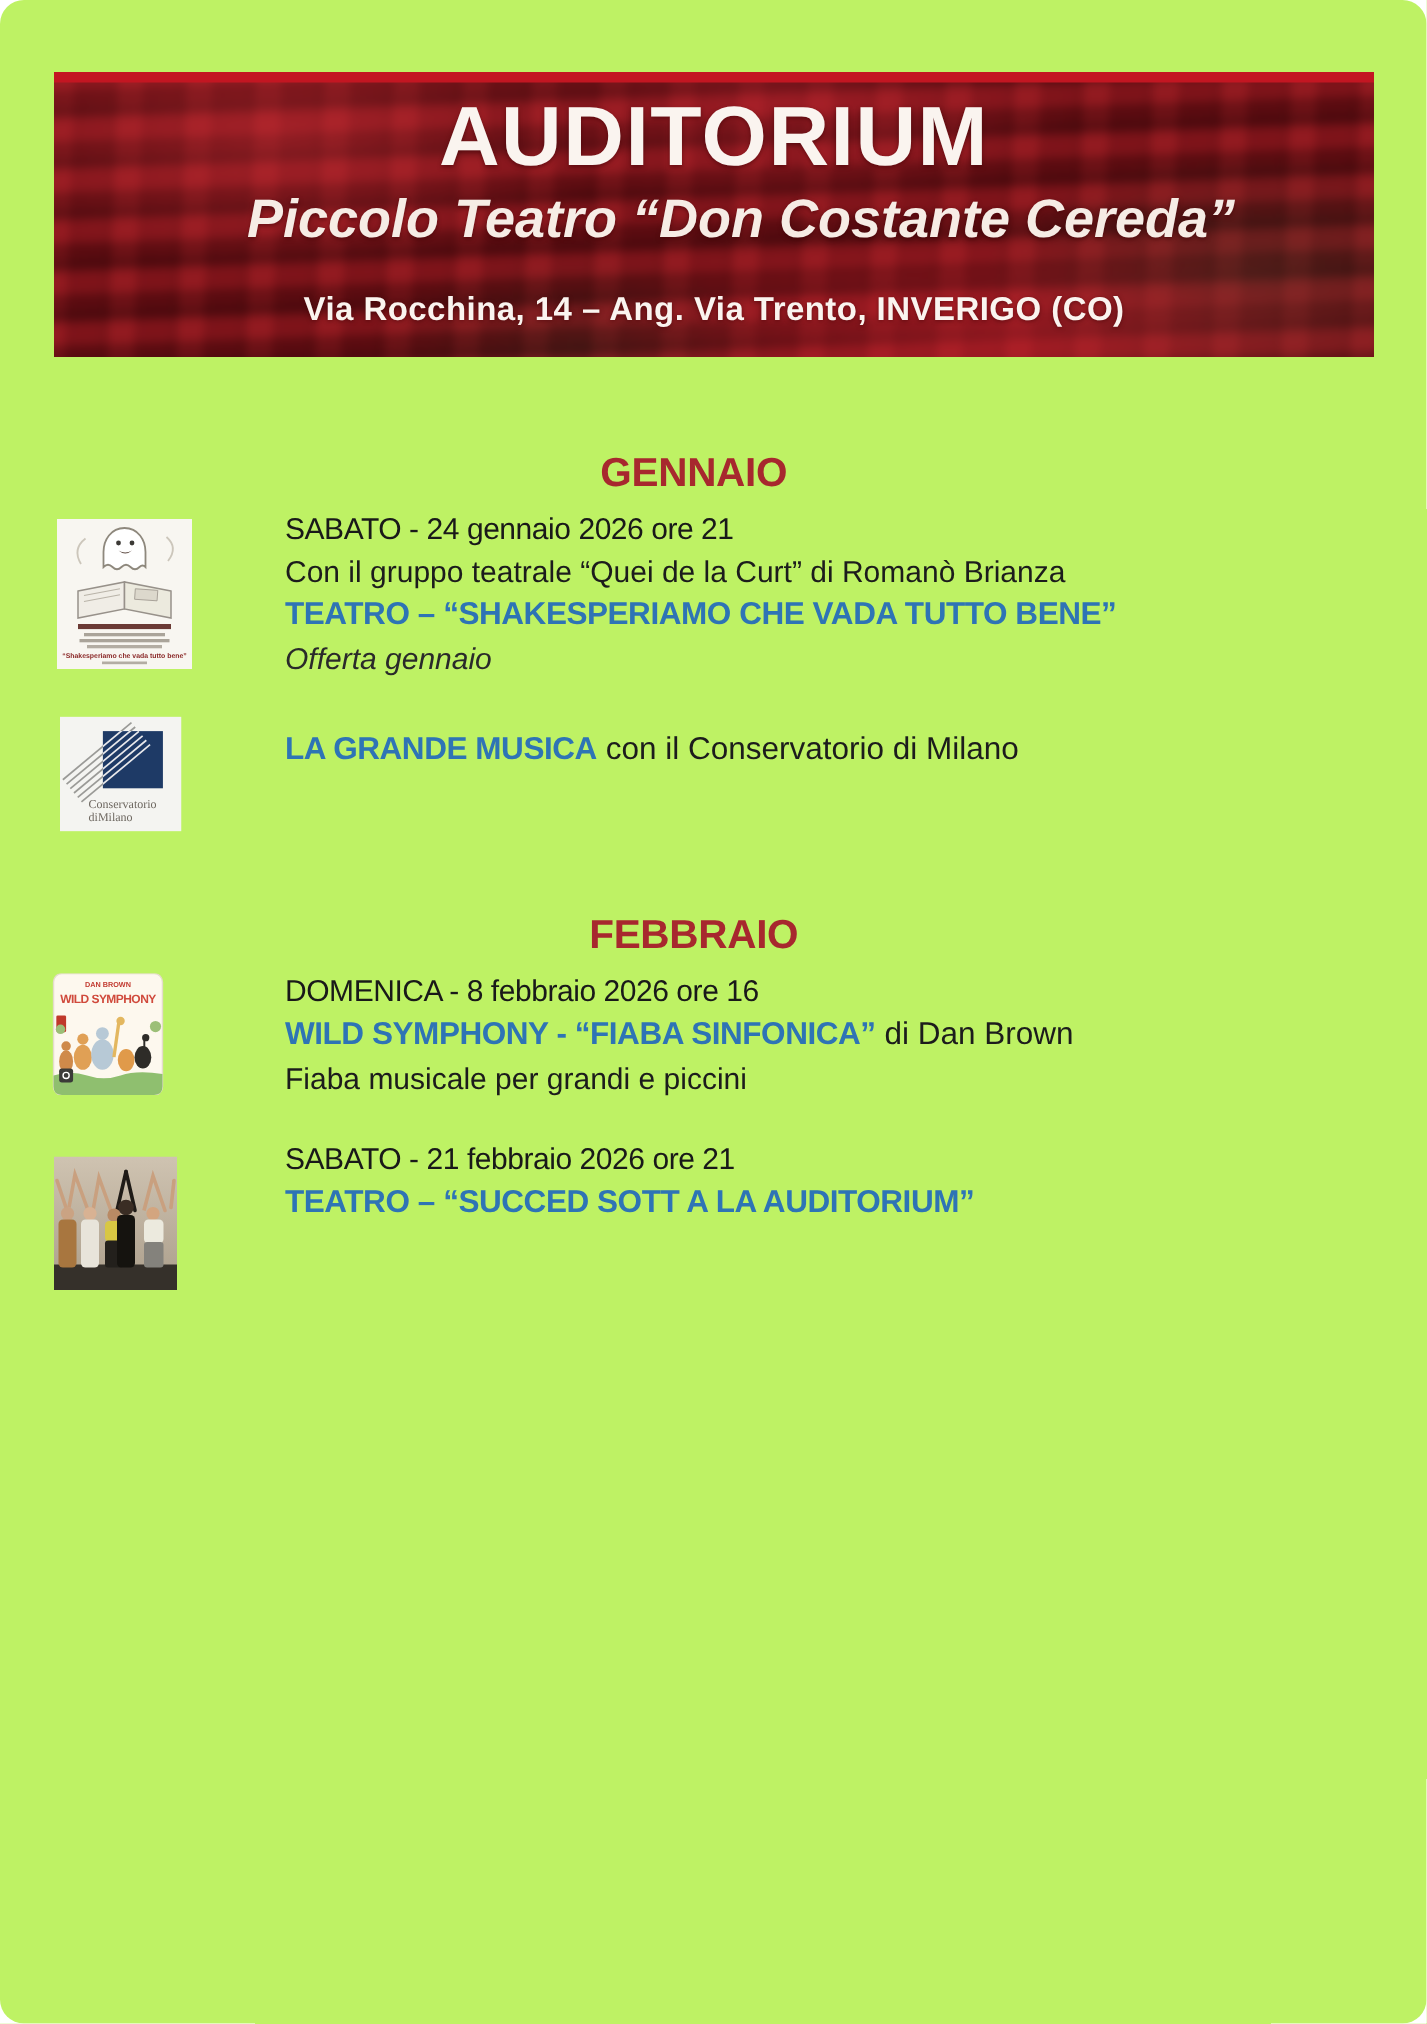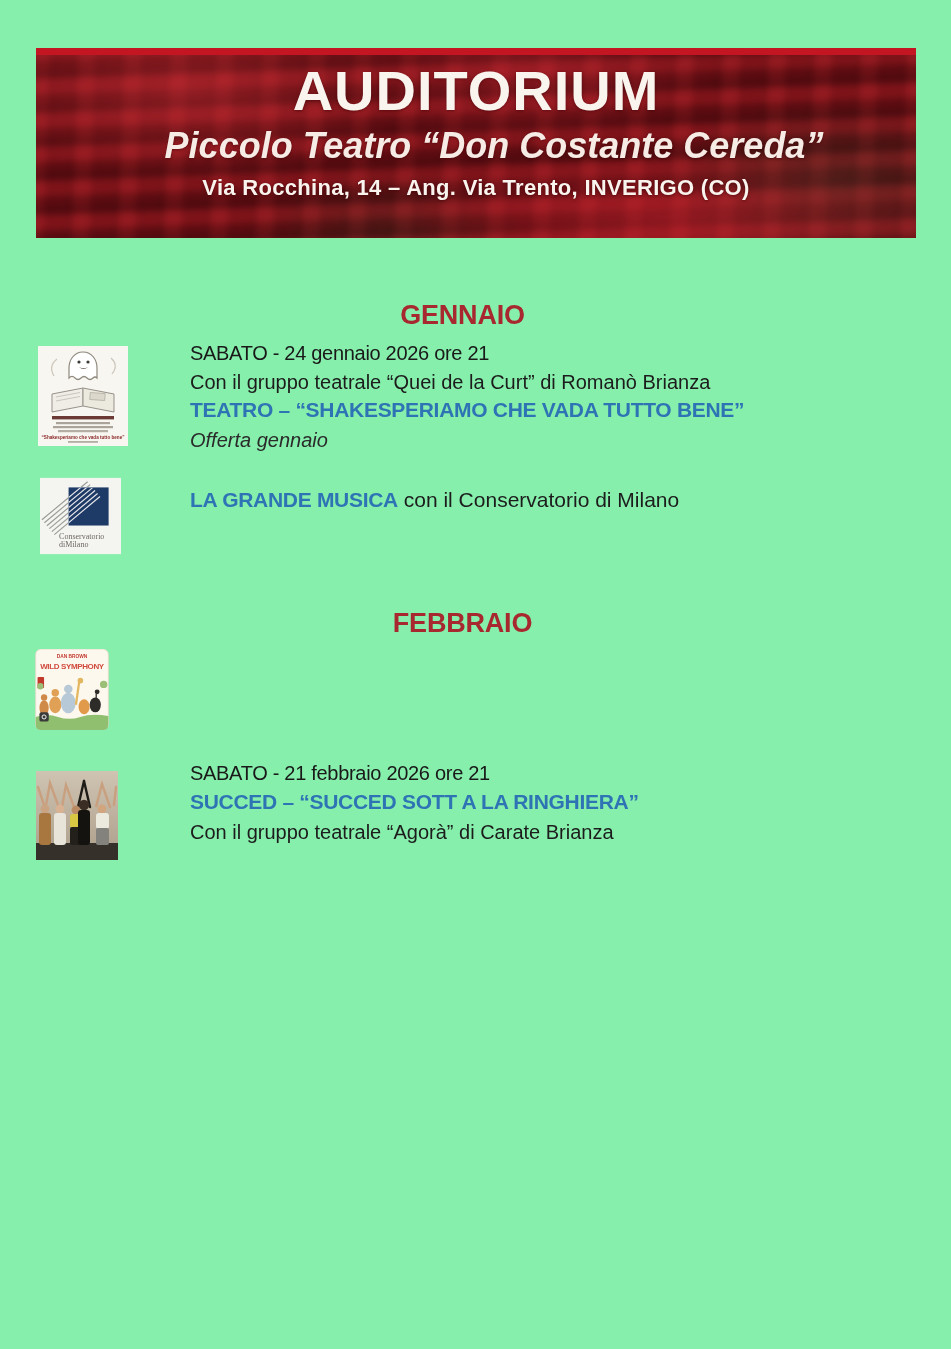--- a/index.html
+++ b/index.html
@@ -1,35 +1,35 @@
 <!DOCTYPE html>
 <html><head>
 <meta charset="utf-8">
 <style>
   html,body{margin:0;padding:0;background:#ffffff;}
-  .page{position:relative;width:951px;height:1349px;background:#86efac;overflow:hidden;
-        font-family:"Liberation Sans","DejaVu Sans",sans-serif;color:#161616;}
+  .page{position:relative;width:951px;height:1349px;background:#bef264;overflow:hidden;
+        font-family:"Liberation Sans","DejaVu Sans",sans-serif;color:#161616;border-radius:16px;}
 
   
   .banner{position:absolute;left:36px;top:48px;width:880px;height:190px;overflow:hidden;background:#7c1016;}
   .banner-bg{position:absolute;inset:-10px;filter:blur(3px);background-color:#7c1016;
     background-image:
       radial-gradient(ellipse 320px 130px at 18% 25%, rgba(216,52,60,.42), transparent 70%),
       radial-gradient(ellipse 280px 110px at 55% 15%, rgba(205,42,54,.36), transparent 70%),
       radial-gradient(ellipse 420px 90px at 72% 86%, rgba(214,38,50,.48), transparent 70%),
       radial-gradient(ellipse 260px 120px at 90% 70%, rgba(28,68,40,.30), transparent 70%),
       radial-gradient(ellipse 200px 90px at 40% 92%, rgba(24,58,34,.22), transparent 70%),
       repeating-linear-gradient(178deg, rgba(0,0,0,.32) 0 4px, rgba(255,66,76,.10) 10px 20px, rgba(0,0,0,.20) 26px 34px),
       repeating-linear-gradient(92deg, rgba(0,0,0,.13) 0 7px, rgba(255,84,84,.08) 7px 24px, rgba(0,0,0,.10) 24px 46px);}
   .banner-topstrip{position:absolute;top:0;left:0;right:0;height:7px;background:#c31622;z-index:3;}
   .banner-content{position:relative;z-index:2;text-align:center;color:#faf4ef;
                   text-shadow:0 1px 3px rgba(60,0,5,.55);}
   .banner-title{margin-top:14px;font-size:56px;line-height:1.05;font-weight:700;letter-spacing:1px;}
   .banner-subtitle{margin-top:6px;font-size:36px;line-height:1.05;font-style:italic;font-weight:600;color:#f6ece5;margin-left:36px;}
-  .banner-address{margin-top:10px;font-size:22px;font-weight:700;letter-spacing:.3px;}
+  .banner-address{margin-top:28px;font-size:22px;font-weight:700;letter-spacing:.3px;}
 
   
   .section-heading{position:absolute;left:-13px;width:951px;margin:0;text-align:center;
                    font-size:27px;font-weight:700;letter-spacing:-.2px;color:#a7282e;}
 
   
   .event{position:absolute;left:190px;width:640px;}
   .ev-line{line-height:24px;}
   .ev-date{font-size:20px;font-weight:400;letter-spacing:-.3px;color:#191919;margin-bottom:5px;}
   .ev-title{font-size:21px;font-weight:700;letter-spacing:-.3px;color:#2e74b5;margin-bottom:6px;}
@@ -143,20 +143,25 @@
         <line x1="65" y1="48" x2="65" y2="56" stroke="#2e2c28" stroke-width="1.4"></line>
         <circle cx="73" cy="38" r="4" fill="#9cbf77"></circle>
         <circle cx="5" cy="40" r="3.4" fill="#9cbf77"></circle>
       </g>
       <path d="M0 73 Q12 69 24 73 T48 73 T78 72 L78 81 Q78 87 72 87 L6 87 Q0 87 0 81 Z" fill="#8fbf6f"></path>
       <rect x="4" y="68" width="10" height="10" rx="2" fill="#3a3a38"></rect>
       <circle cx="9" cy="73" r="2.2" fill="none" stroke="#ffffff" stroke-width="1"></circle>
     </svg>
   </figure>
 
+  <div class="event" style="top:649px">
+    <div class="ev-line ev-date">DOMENICA - 8 febbraio 2026 ore 16</div>
+    <div class="ev-line ev-title"><span>WILD SYMPHONY - “FIABA SINFONICA”</span><span class="rest"> di Dan Brown</span></div>
+    <div class="ev-line ev-desc">Fiaba musicale per grandi e piccini</div>
+  </div>
 
   <figure class="art" style="left:36px;top:771px;width:82px;height:89px">
     <svg viewBox="0 0 82 89" xmlns="http://www.w3.org/2000/svg">
       <defs>
         <linearGradient id="wall" x1="0" y1="0" x2="0" y2="1">
           <stop offset="0" stop-color="#cfc3b1"></stop>
             <stop offset="1" stop-color="#ab9e8b"></stop>
         </linearGradient>
       </defs>
       <rect x="0" y="0" width="82" height="89" fill="url(#wall)"></rect>
@@ -182,17 +187,16 @@
           <rect x="42" y="39" width="12" height="35" rx="3" fill="#15130f"></rect>
         <circle cx="66" cy="38" r="4.4" fill="#d3a57f"></circle>
           <rect x="60" y="42" width="13" height="16" rx="3" fill="#eceade"></rect>
         <rect x="60" y="57" width="13" height="17" rx="2" fill="#84827c"></rect>
       </g>
     </svg>
   </figure>
 
   <div class="event" style="top:761px">
     <div class="ev-line ev-date">SABATO - 21 febbraio 2026 ore 21</div>
-    <div class="ev-line ev-title">SUCCED – “SUCCED SOTT A LA RINGHIERA”</div>
-    <div class="ev-line ev-desc">Con il gruppo teatrale “Agorà” di Carate Brianza</div>
+    <div class="ev-line ev-title">TEATRO – “SUCCED SOTT A LA AUDITORIUM”</div>
   </div>
 
 </div>
 
 </body></html>

